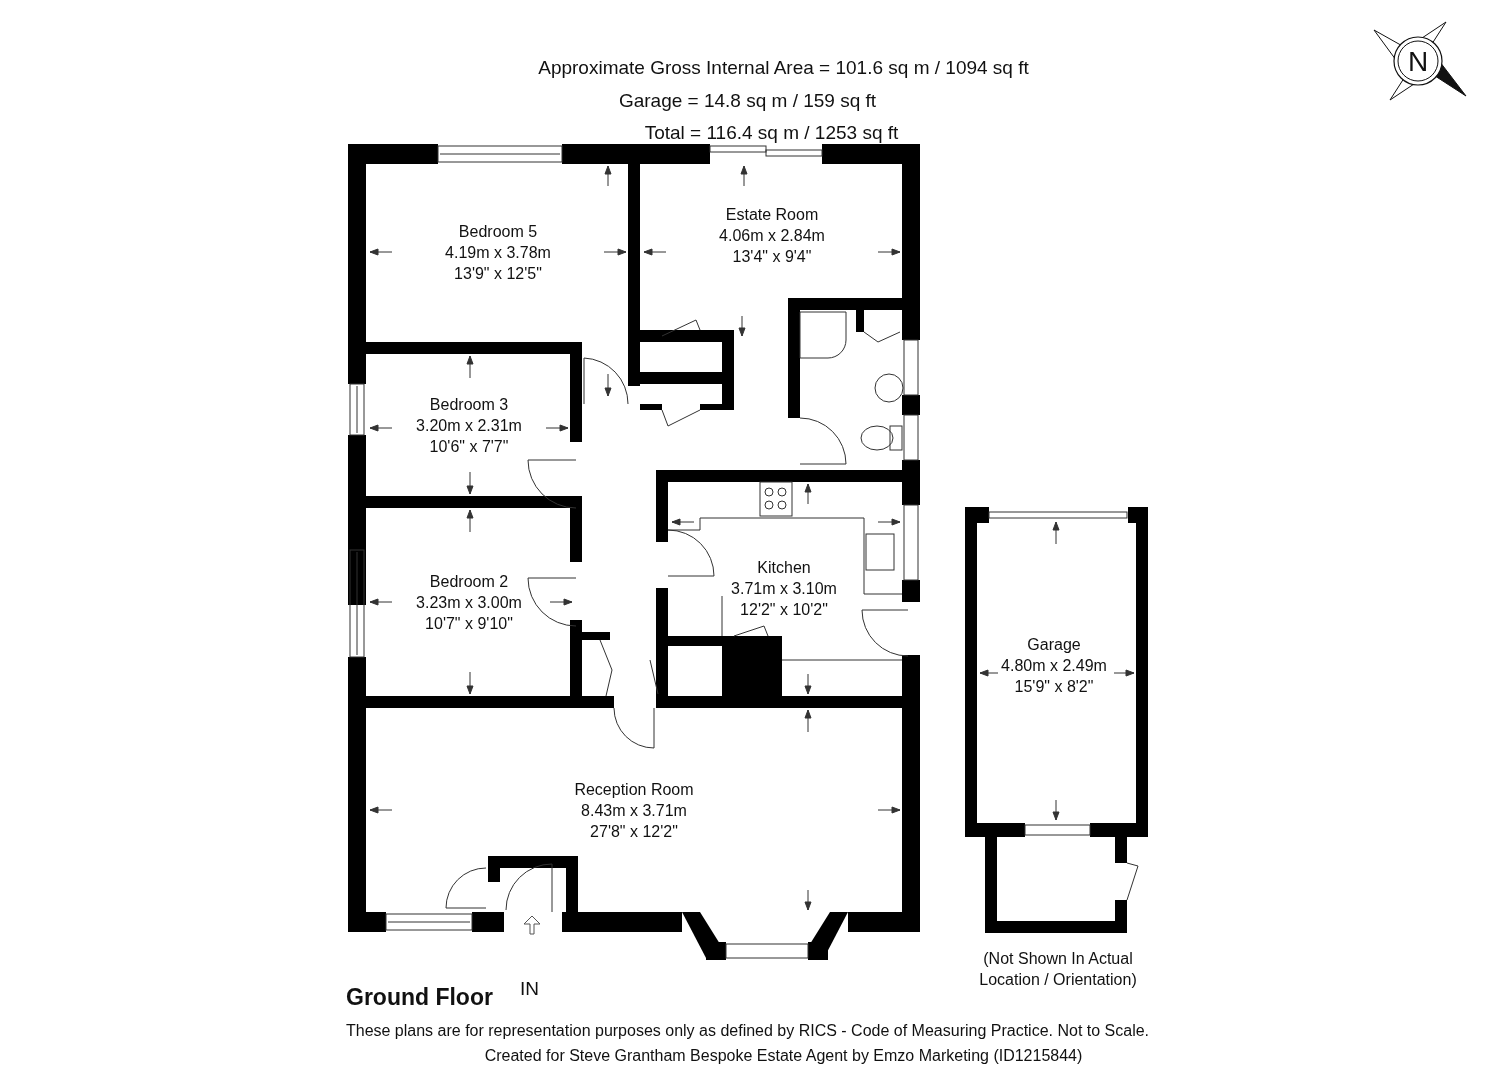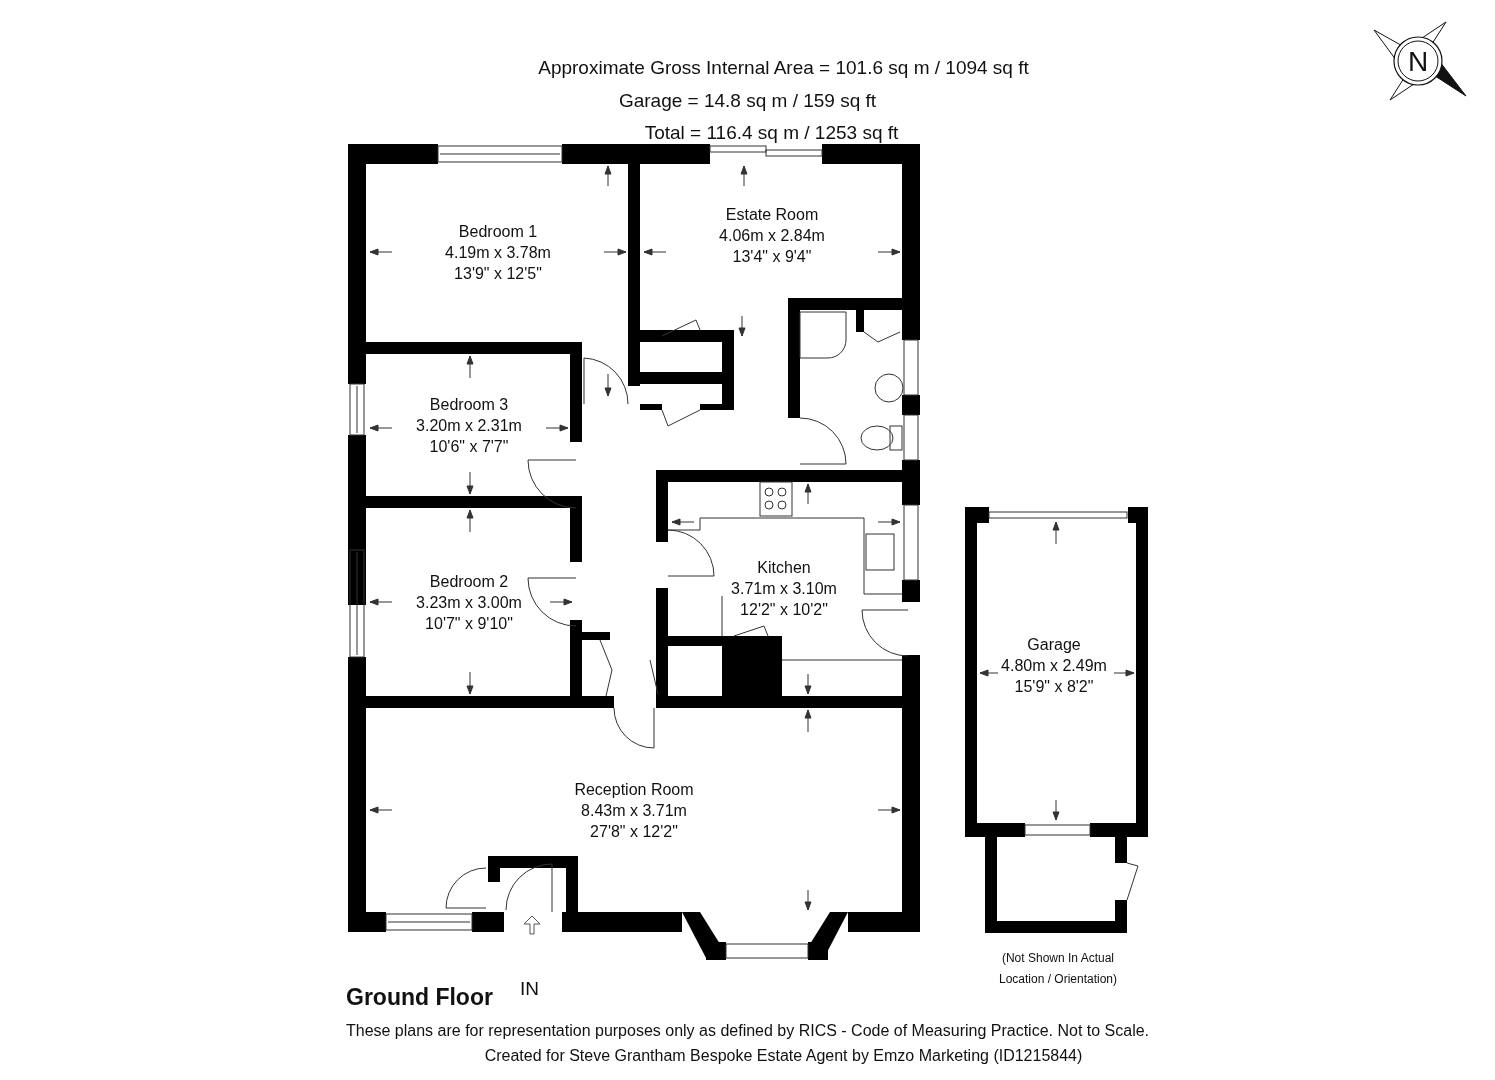--- a/index.html
+++ b/index.html
@@ -3,21 +3,21 @@
 <meta charset="utf-8">
 <style>
   html, body { margin: 0; padding: 0; background: #ffffff; }
   body { width: 1495px; height: 1080px; position: relative; overflow: hidden;
          font-family: "Liberation Sans", sans-serif; color: #111; }
   .hdr { position: absolute; left: 0; width: 1495px; text-align: center; font-size: 19px; line-height: 25px; }
   #plan { position: absolute; left: 0; top: 0; }
   .lbl { position: absolute; text-align: center; font-size: 16px; line-height: 21px; white-space: nowrap; transform: translateX(-50%); }
   .title { position: absolute; left: 346px; top: 984px; font-size: 23px; font-weight: bold; }
   .foot { position: absolute; left: 0; width: 1495px; text-align: center; font-size: 16px; }
-  .note { position: absolute; left: 1058px; top: 948px; transform: translateX(-50%); text-align: center; font-size: 12px; line-height: 21px; }
+  .note { position: absolute; left: 1058px; top: 948px; transform: translateX(-50%); text-align: center; font-size: 16px; line-height: 21px; }
   .in-lbl { position: absolute; left: 520px; top: 978px; font-size: 19px; }
   .compass { position: absolute; left: 1366px; top: 20px; }
 </style>
 </head>
 <body>
 
 <div class="hdr" style="top:55px;margin-left:36px;">Approximate Gross Internal Area = 101.6 sq m / 1094 sq ft</div>
 <div class="hdr" style="top:88px;">Garage = 14.8 sq m / 159 sq ft</div>
 <div class="hdr" style="top:120px;margin-left:24px;">Total = 116.4 sq m / 1253 sq ft</div>
 
@@ -217,21 +217,21 @@
     <line x1="1056" y1="522" x2="1056" y2="544"></line>
       <polygon points="1056,522 1053,530 1059,530"></polygon>
     <line x1="1056" y1="800" x2="1056" y2="820"></line>
       <polygon points="1056,820 1053,812 1059,812"></polygon>
   </g>
 
   <path d="M530,934 L530,924 L524,924 L532,916 L540,924 L534,924 L534,934 Z" fill="#fff" stroke="#555" stroke-width="1"></path>
 </svg>
 
 <div class="lbl" style="left:498px;top:221px;">
-  <div>Bedroom 1</div>
+  <div>Bedroom 5</div>
   <div>4.19m x 3.78m</div>
   <div>13'9" x 12'5"</div>
 </div>
 <div class="lbl" style="left:772px;top:204px;">
   <div>Estate Room</div>
   <div>4.06m x 2.84m</div>
   <div>13'4" x 9'4"</div>
 </div>
 <div class="lbl" style="left:469px;top:394px;">
   <div>Bedroom 3</div>

